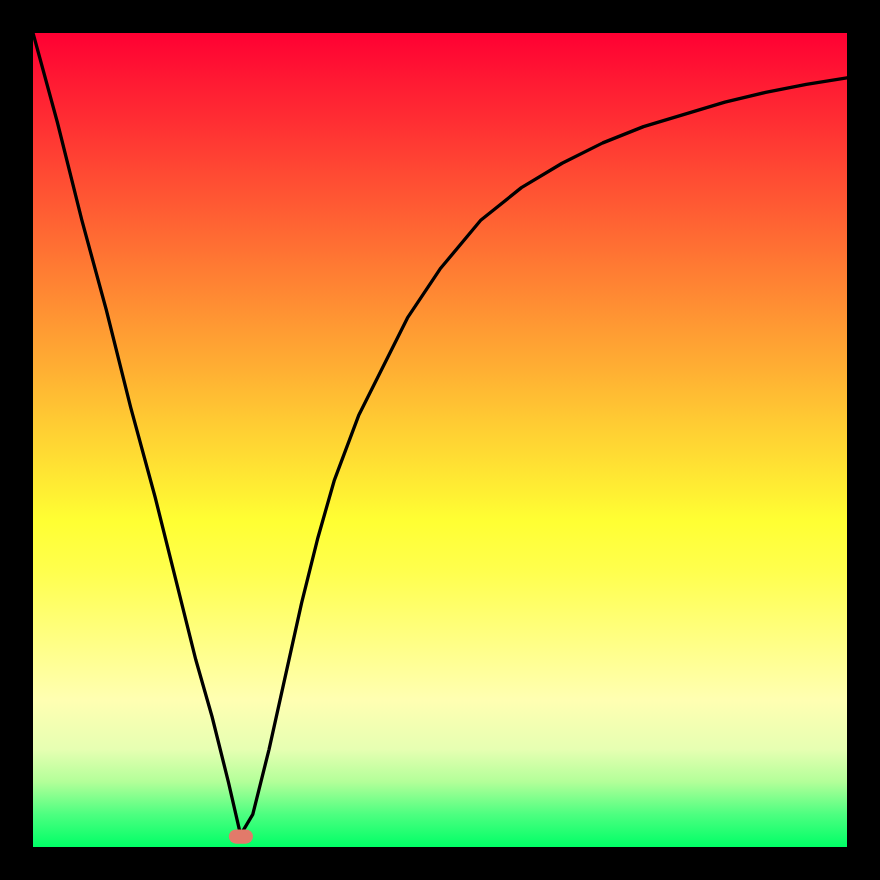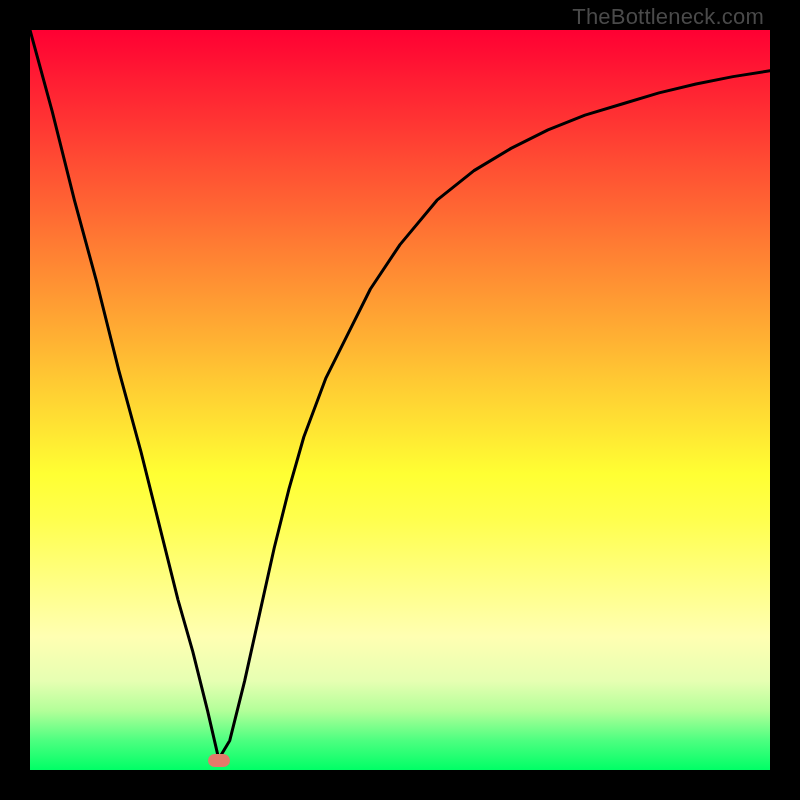--- a/index.html
+++ b/index.html
@@ -69,21 +69,20 @@
     font-size: 22px;
     font-weight: 500;
     letter-spacing: 0.2px;
   }
 </style>
 </head>
 <body>
 
 <div class="frame">
 
-  <div class="watermark">TheBottleneck.com</div>
 
   <div class="plot-area">
     <div class="gradient"></div>
 
     <svg class="curve" viewBox="0 0 740 740" preserveAspectRatio="none">
       <path id="curve-path" d="M0.00 0.00 L22.20 81.40 L44.40 170.20 L66.60 251.60 L88.80 340.40 L111.00 421.80 L133.20 510.60 L148.00 569.80 L162.80 621.60 L177.60 680.80 L188.70 728.90 L199.80 710.40 L214.60 651.20 L229.40 584.60 L244.20 518.00 L259.00 458.80 L273.80 407.00 L296.00 347.80 L318.20 303.40 L340.40 259.00 L370.00 214.60 L407.00 170.20 L444.00 140.60 L481.00 118.40 L518.00 99.90 L555.00 85.10 L592.00 74.00 L629.00 62.90 L666.00 54.02 L703.00 46.62 L740.00 40.70" fill="none" stroke="#000" stroke-width="3" stroke-linejoin="round" stroke-linecap="round"></path>
     </svg>
 
     <div class="marker" id="marker" style="left: 178px; top: 724px; width: 22px; height: 13px; background: rgb(226, 122, 106);"></div>
   </div>

